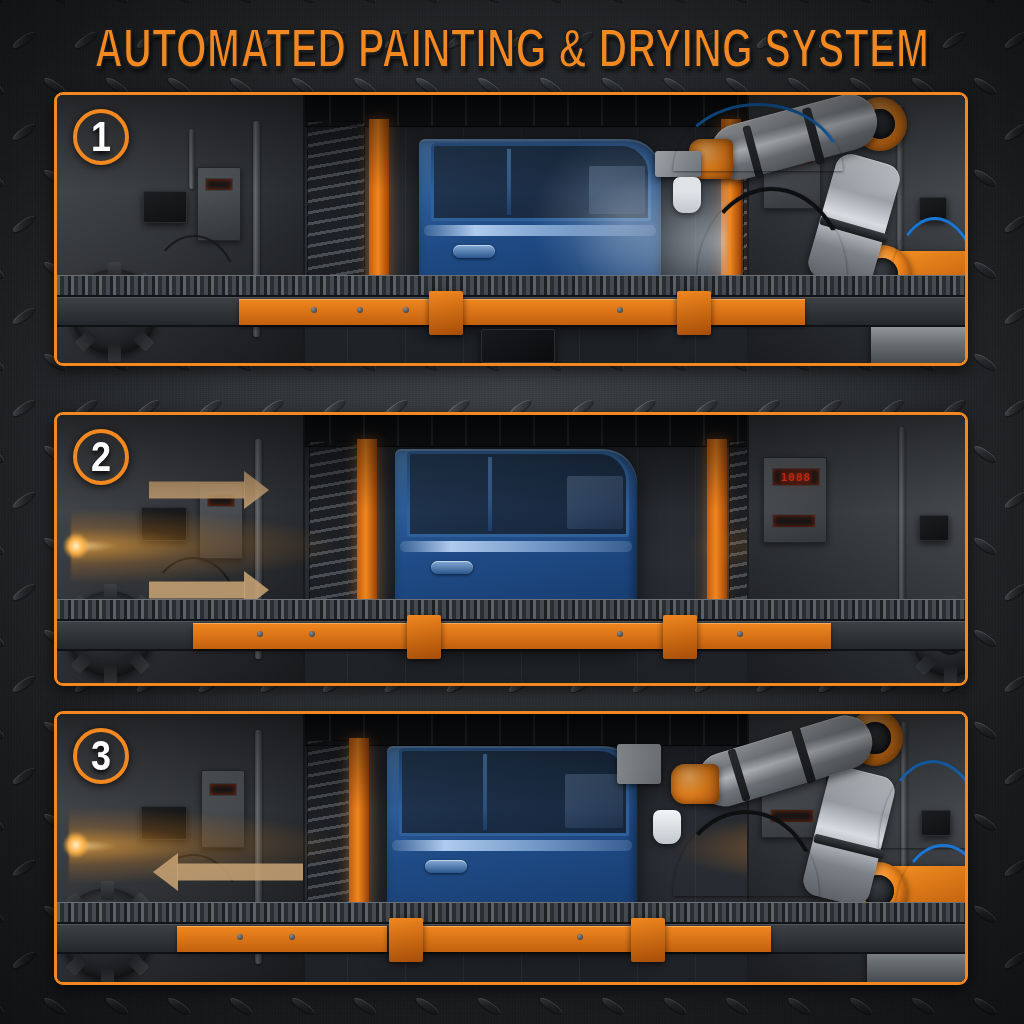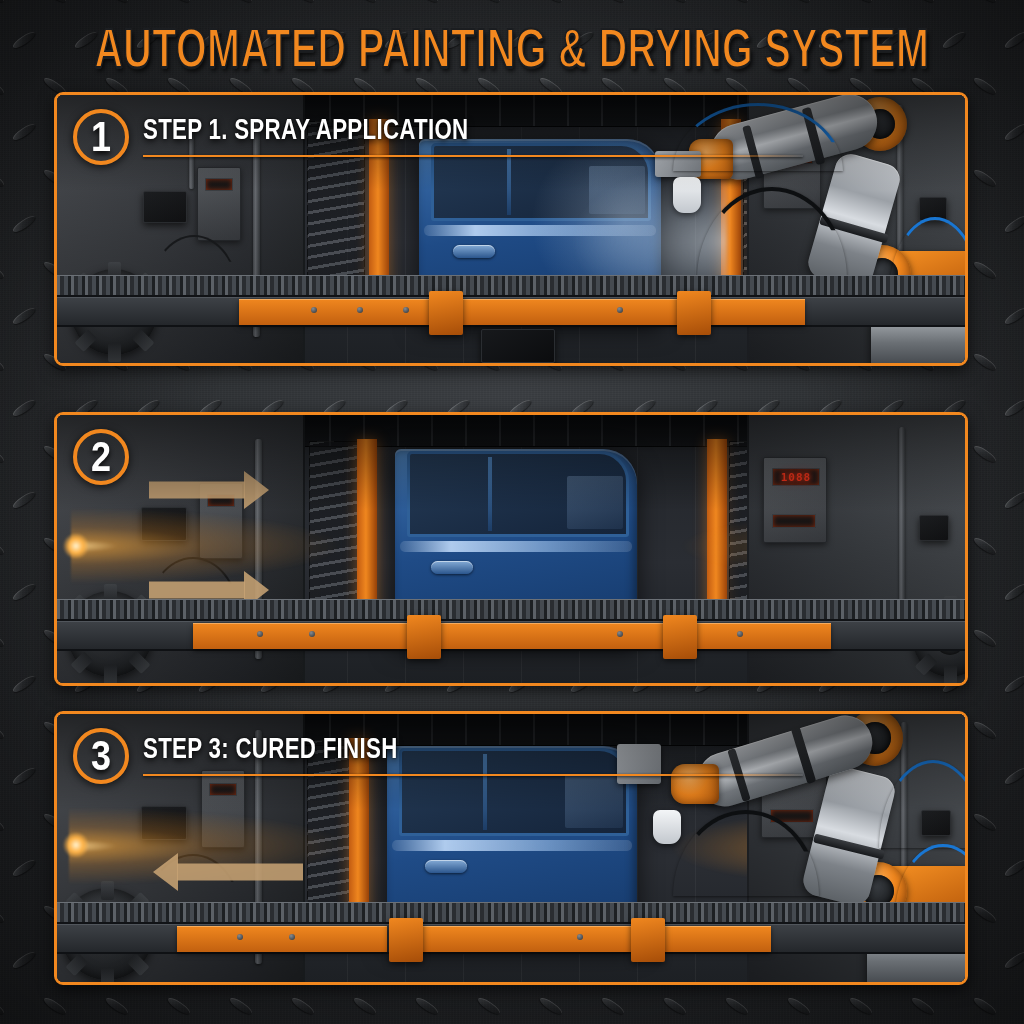--- a/index.html
+++ b/index.html
@@ -904,24 +904,20 @@
     <div class="bolt" style="left:346px; bottom:50px;"></div>
     <div class="bolt" style="left:560px; bottom:50px;"></div>
     <div class="black-box" style="left:424px; bottom:0px; width:74px; height:34px;"></div>
   </div>
 
   <div class="panel-shade"></div>
   <div class="step-head">
     <div class="step-circle">
       <span class="step-num">1</span>
     </div>
-    <div class="step-text">
-      <span class="step-label">STEP 1. SPRAY APPLICATION</span>
-      <div class="step-rule"></div>
-    </div>
   </div>
 </div>
 
 <div class="panel" id="panel-2">
   <div class="scene">
     <div class="booth-back"></div>
     <div class="ceil"></div>
 
     <div class="left-wall">
       <div class="gear" style="left:10px; bottom:6px;">
@@ -1110,18 +1106,14 @@
     <div class="bolt" style="left:180px; bottom:42px;"></div>
     <div class="bolt" style="left:232px; bottom:42px;"></div>
     <div class="bolt" style="left:520px; bottom:42px;"></div>
   </div>
 
   <div class="panel-shade"></div>
   <div class="step-head">
     <div class="step-circle">
       <span class="step-num">3</span>
     </div>
-    <div class="step-text">
-      <span class="step-label">STEP 3: CURED FINISH</span>
-      <div class="step-rule"></div>
-    </div>
   </div>
 </div>
 
 </body></html>

